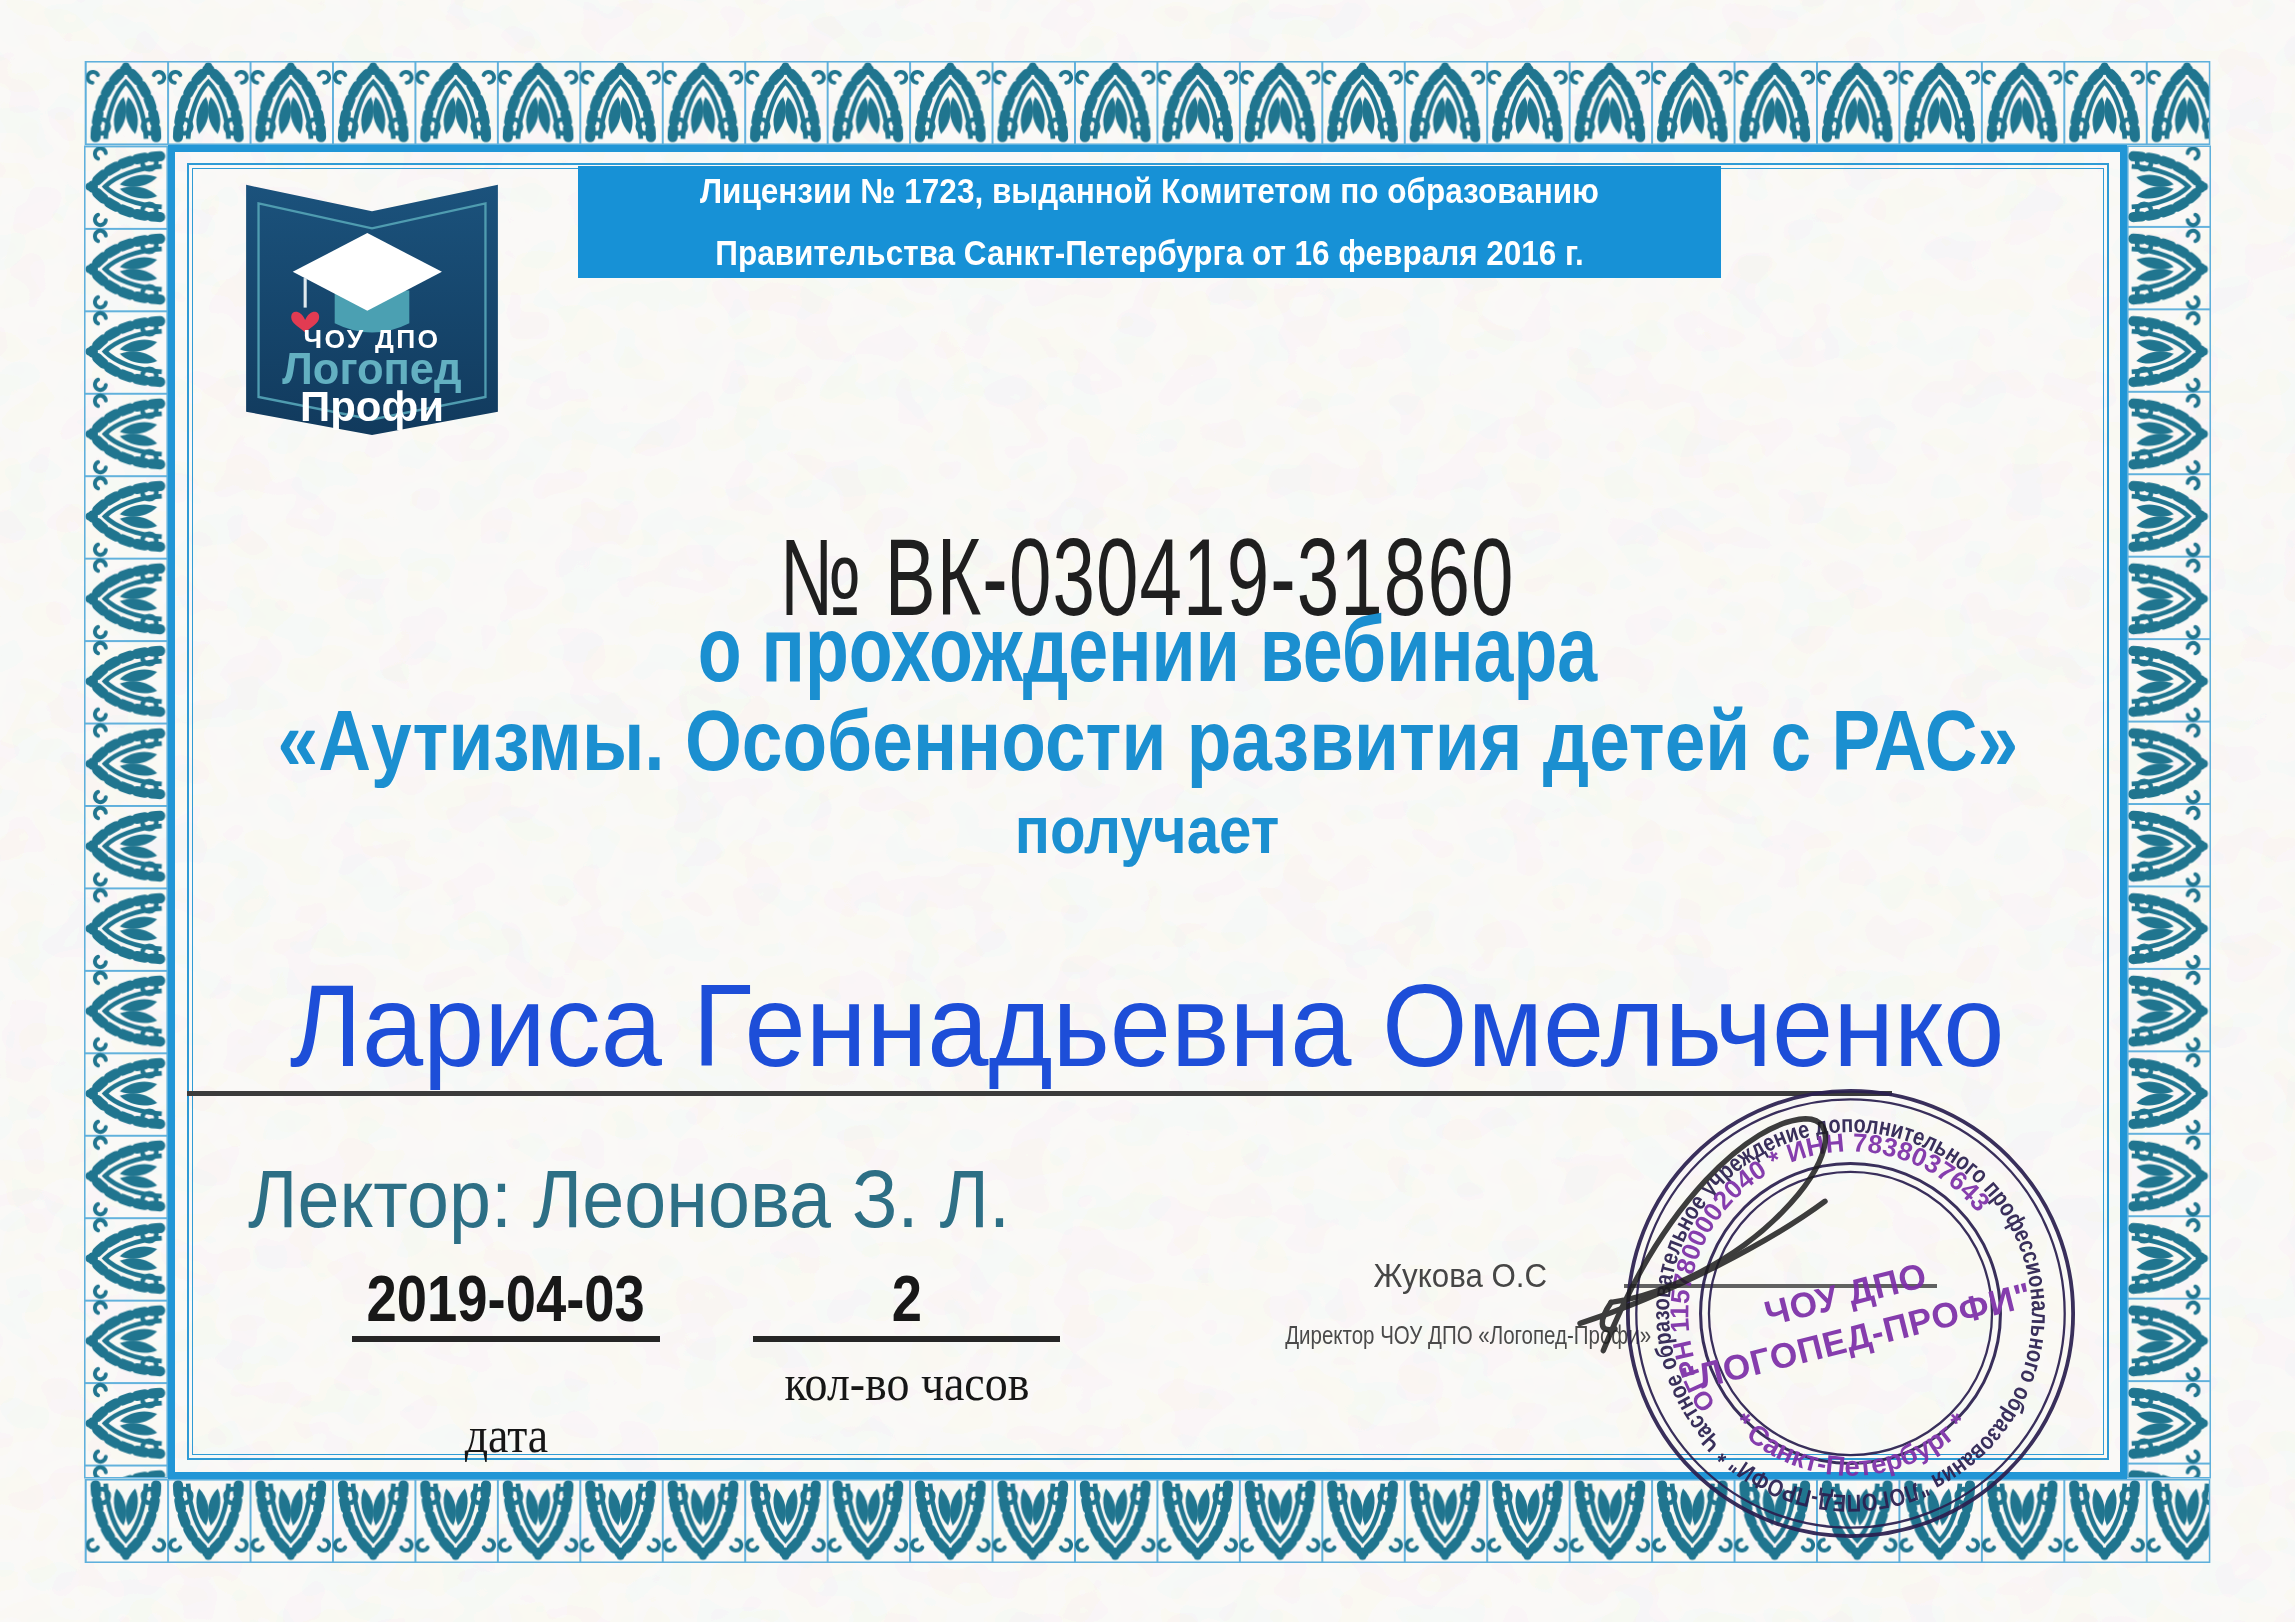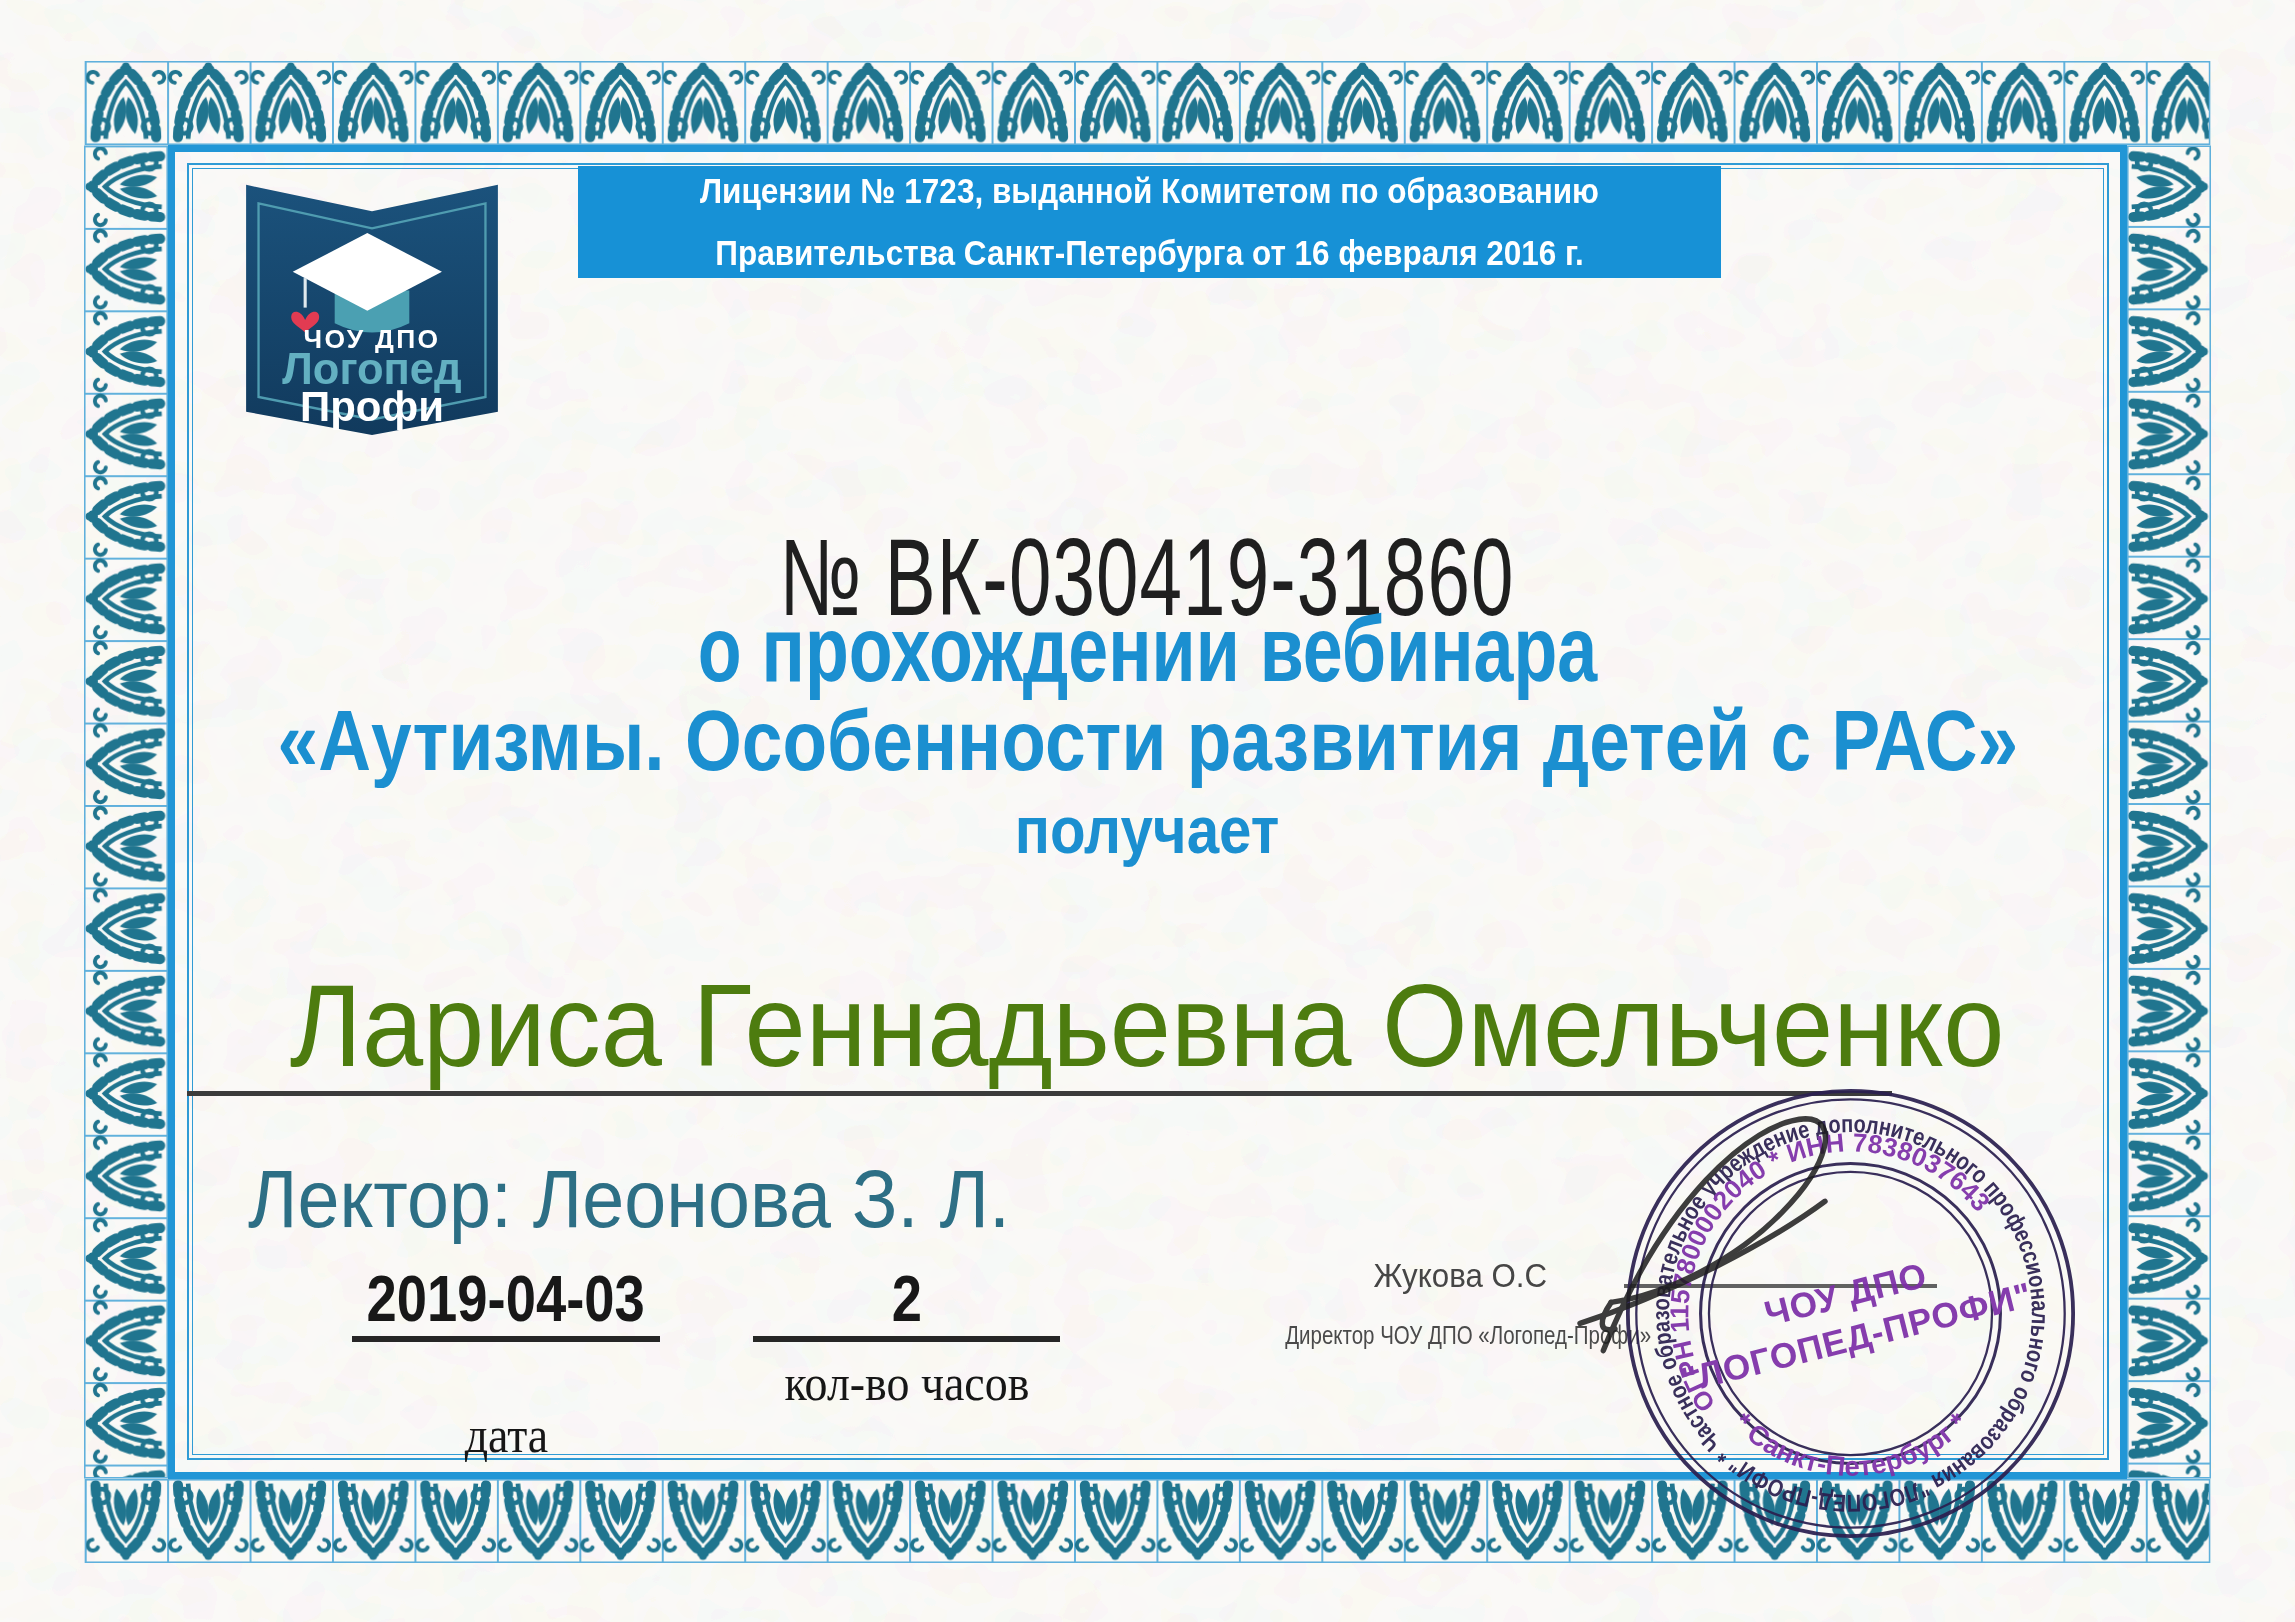--- a/index.html
+++ b/index.html
@@ -35,21 +35,21 @@
   .title{top:335px;font-family:"Liberation Serif",serif;font-weight:700;font-size:167px;color:#2d2b29;letter-spacing:1.6px;}
   .title .cond{transform:scaleX(0.83);}
   .number{top:523px;font-weight:400;font-size:109px;color:#1f1f1f;letter-spacing:1.6px;}
   .number .cond{transform:scaleX(0.70);}
   .subtitle{top:603px;font-weight:700;font-size:92px;color:#1b8fd0;}
   .subtitle .cond{transform:scaleX(0.78);}
   .webinar{top:697px;font-weight:700;font-size:86px;color:#1b8fd0;}
   .webinar .cond{transform:scaleX(0.85);}
   .receives{top:796px;font-weight:700;font-size:67px;color:#1b8fd0;}
   .receives .cond{transform:scaleX(0.87);}
-  .name{top:967px;font-weight:400;font-size:117px;color:#4d7c0f;}
+  .name{top:967px;font-weight:400;font-size:117px;color:#1d4ed8;}
   .name .cond{transform:scaleX(0.94);}
 
   .rule{position:absolute;z-index:2;}
   .rule-name{left:187px;top:1091px;width:1705px;height:4.7px;background:#3b3b3b;}
 
   .lecturer{position:absolute;left:248px;top:1158px;z-index:2;font-size:82px;font-weight:400;color:#2d6f85;line-height:1;white-space:nowrap;}
   .lecturer .cond{transform:scaleX(0.92);transform-origin:left center;}
 
   .fieldv{position:absolute;z-index:2;text-align:center;font-weight:700;font-size:64px;color:#181818;line-height:1;}
   .fieldv .cond{transform:scaleX(0.85);}

